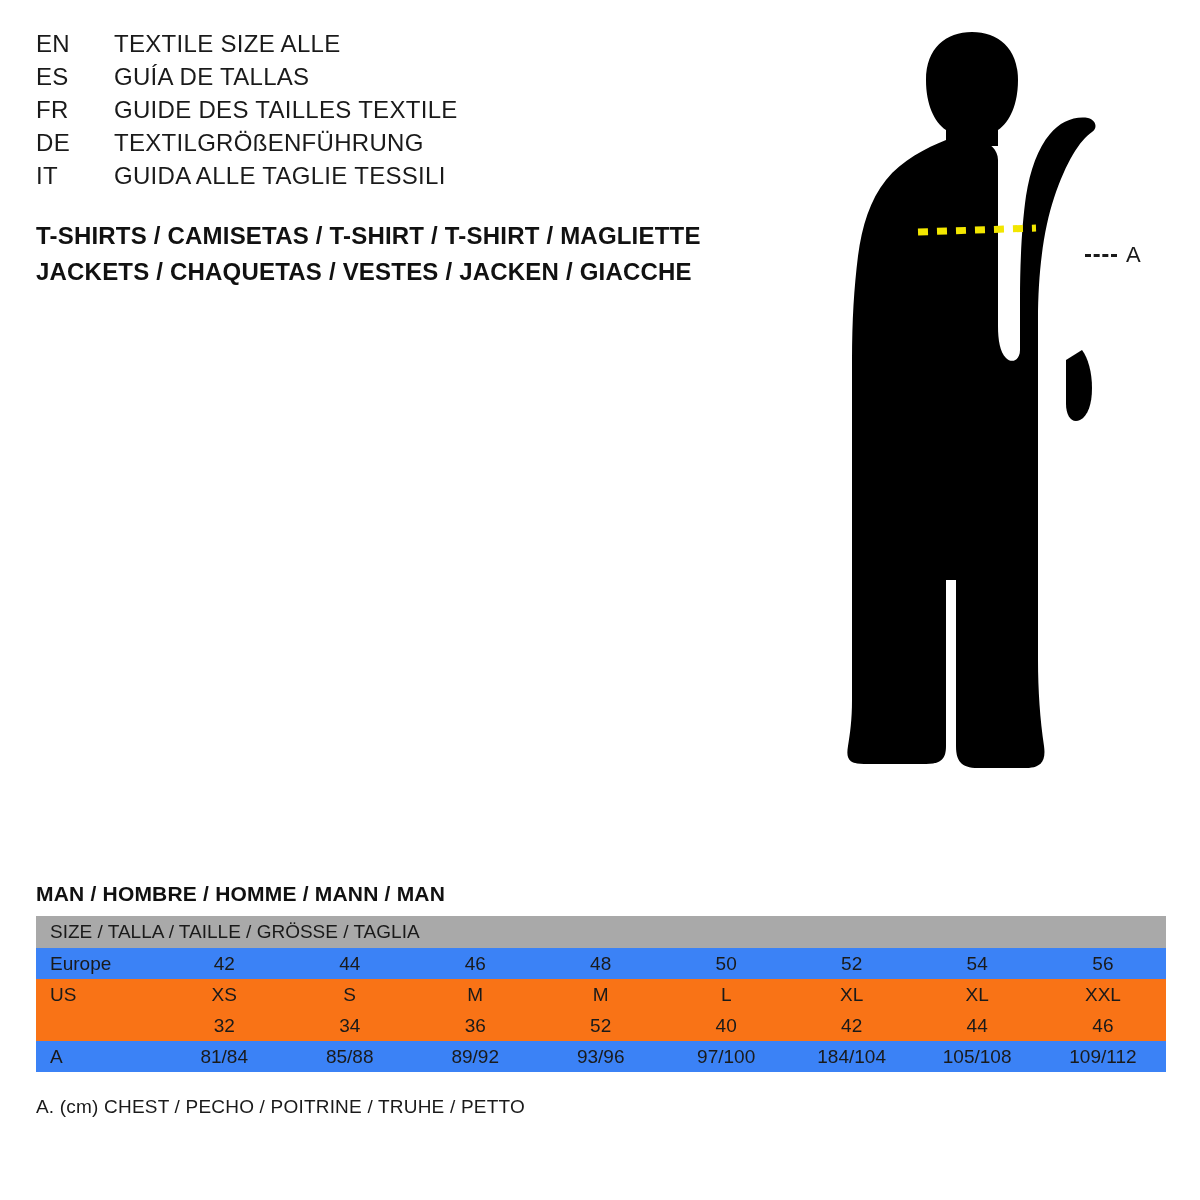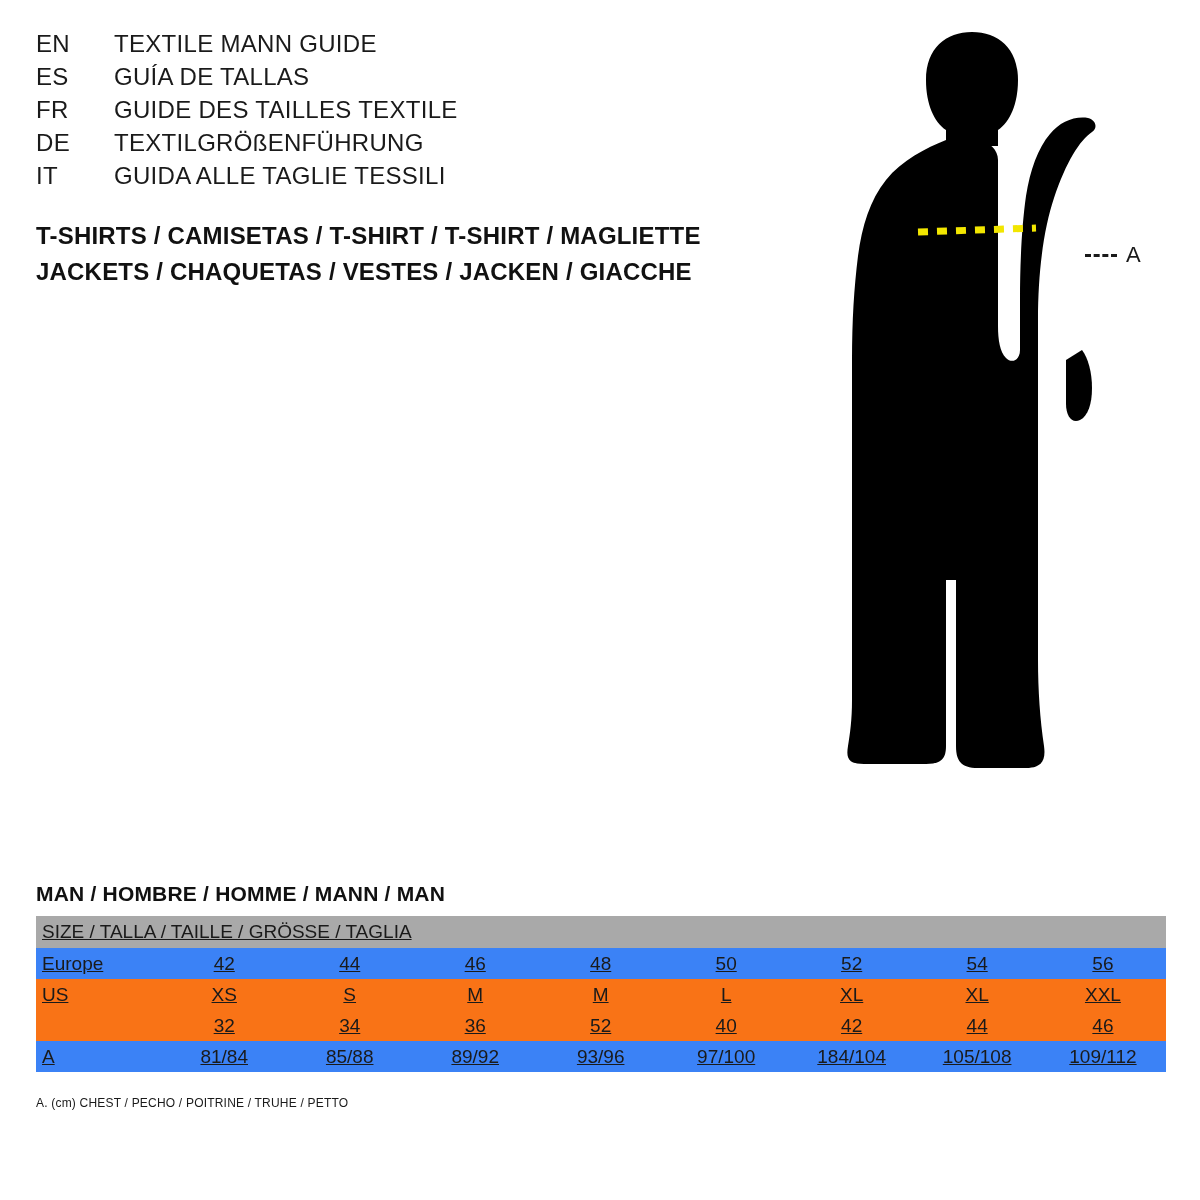--- a/index.html
+++ b/index.html
@@ -98,57 +98,56 @@
   }
   table.size-table {
     border-collapse: collapse;
     width: 1130px;
     table-layout: fixed;
   }
   table.size-table td {
     font-size: 19px;
     color: #1a1a1a;
     height: 31px;
-    padding: 0 6px;
+    padding: 0 14px;
     border: none;
-    text-decoration: underline;
   }
   td.label-cell {
     text-align: left;
     padding-left: 6px;
     width: 168px;
   }
   td.val-cell { text-align: center; }
   tr.header-row td {
     background: #a9a9a9;
     font-size: 19px;
     color: #1a1a1a;
     height: 32px;
   }
   tr.shade td { background: #f97316; }
   tr.plain td { background: #3b82f6; }
 
   .footnote {
     position: absolute;
     left: 36px;
     top: 1096px;
-    font-size: 12px;
+    font-size: 19px;
     color: #1a1a1a;
     letter-spacing: 0.2px;
   }
 </style>
 </head>
 <body>
 
 <div class="page">
 
   <div class="lang-block">
     <div class="lang-row">
       <span class="lang-code">EN</span>
-      <span class="lang-text">TEXTILE MANN GUIDE</span>
+      <span class="lang-text">TEXTILE SIZE ALLE</span>
     </div>
     <div class="lang-row">
       <span class="lang-code">ES</span>
       <span class="lang-text">GUÍA DE TALLAS</span>
     </div>
     <div class="lang-row">
       <span class="lang-code">FR</span>
       <span class="lang-text">GUIDE DES TAILLES TEXTILE</span>
     </div>
     <div class="lang-row">

